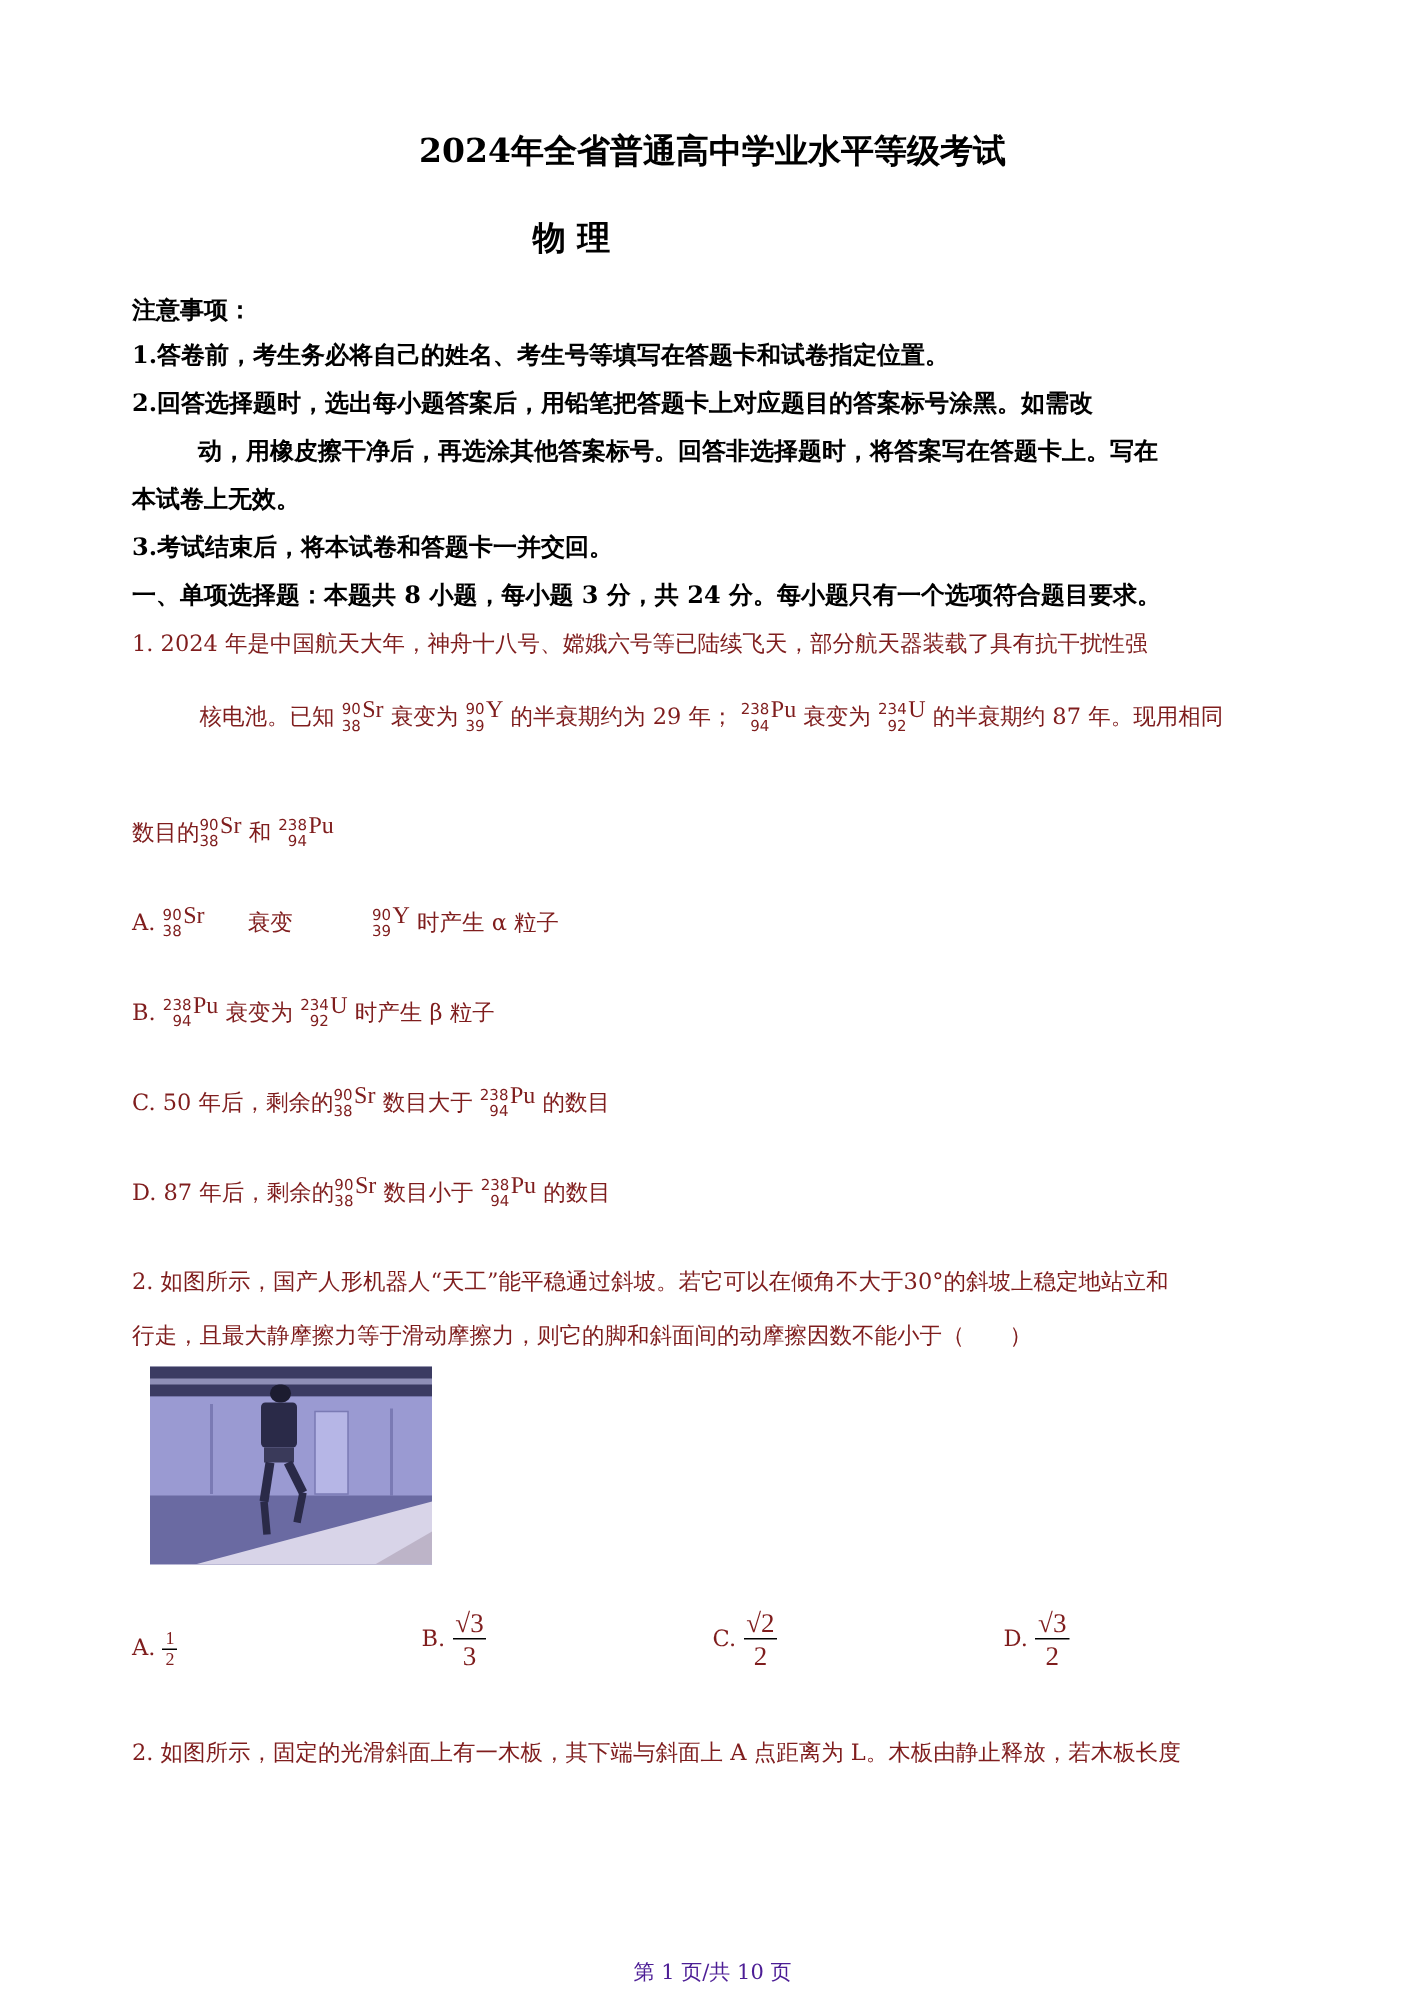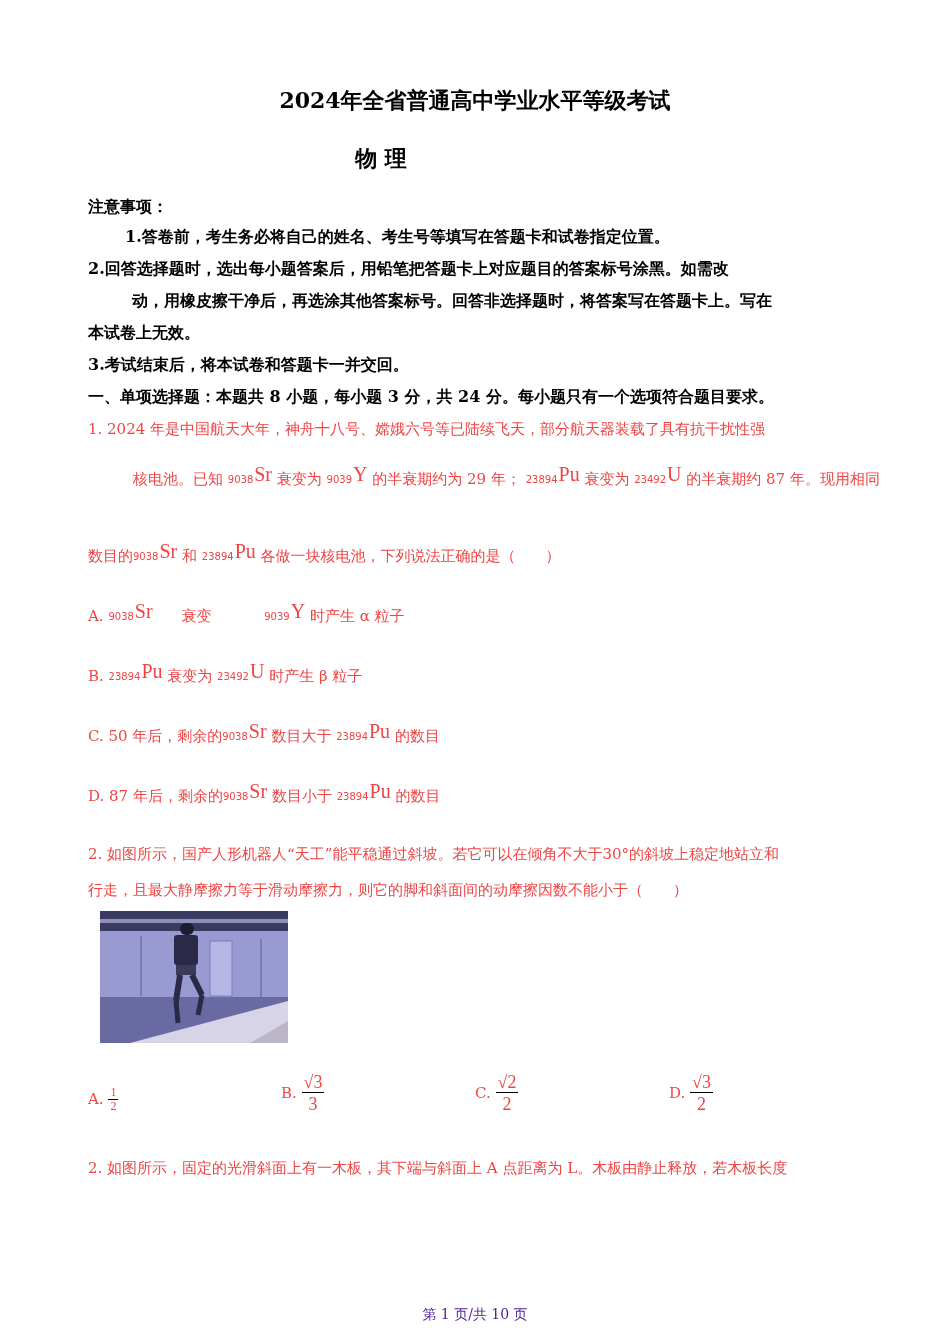--- a/index.html
+++ b/index.html
@@ -2,41 +2,41 @@
 <html><head>
 <meta charset="utf-8">
 <style>
   html, body { margin: 0; padding: 0; background: #ffffff; }
   body { width: 950px; height: 1344px; position: relative; overflow: hidden;
          font-family: "DejaVu Serif", "Liberation Serif", serif; color: #000; }
   .abs { position: absolute; white-space: nowrap; }
   .title { left: 0; width: 950px; text-align: center; font-weight: bold; font-size: 22px; letter-spacing: 0px; }
   .subject { left: 0; width: 762px; text-align: center; font-weight: bold; font-size: 22px; }
   .bold { font-weight: bold; font-size: 16px; text-align: center; }
-  .body { font-size: 15px; color: #ef4444; }
+  .body { font-size: 15px; color: #7f1d1d; }
   .line { left: 88px; }
   .nuc { display: inline-flex; align-items: center; vertical-align: middle; }
-  .nuc .idx { display: inline-flex; align-items: flex-end; font-size: 10px; line-height: 11px; margin-right: 1px; font-family: "DejaVu Sans", "Liberation Sans", sans-serif; }
-  .nuc .sym { font-size: 20px; position: relative; top: -5px; font-family: "Liberation Serif", serif; }
+  .nuc .idx { display: inline-flex; flex-direction: column; align-items: flex-end; font-size: 10px; line-height: 11px; margin-right: 1px; font-family: "DejaVu Sans", "Liberation Sans", sans-serif; }
+  .nuc .sym { font-size: 16px; position: relative; top: -5px; font-family: "Liberation Serif", serif; }
   .frac { display: inline-flex; flex-direction: column; align-items: center; vertical-align: middle; font-family: "Liberation Serif", serif; }
   .frac .num { border-bottom: 1px solid #000; padding: 0 2px; font-size: 18px; line-height: 20px; }
   .frac .den { font-size: 18px; line-height: 22px; }
   .frac.small .num, .frac.small .den { font-size: 12px; line-height: 13px; }
   .photo { left: 100px; top: 911px; width: 188px; height: 132px; overflow: hidden;
            background: linear-gradient(180deg, #4a4a78 0%, #8f8fc8 30%, #a9a9dc 55%, #6c6ca8 75%, #8a86b8 100%); }
   .footer { left: 0; width: 950px; text-align: center; top: 1306px; font-size: 14px; color: #4c1d95; }
 </style>
 </head>
 <body>
 
 <div class="abs title" style="top:86px;">2024年全省普通高中学业水平等级考试</div>
 <div class="abs subject" style="top:144px;">物  理</div>
 
 <div class="abs line bold" style="top:197px;">注意事项：</div>
-<div class="abs line bold" style="top:227px;margin-left:37px;">1.答卷前，考生务必将自己的姓名、考生号等填写在答题卡和试卷指定位置。</div>
+<div class="abs line bold" style="top:227px;">1.答卷前，考生务必将自己的姓名、考生号等填写在答题卡和试卷指定位置。</div>
 <div class="abs line bold" style="top:259px;">2.回答选择题时，选出每小题答案后，用铅笔把答题卡上对应题目的答案标号涂黑。如需改</div>
 <div class="abs line bold" style="top:291px;margin-left:44px;">动，用橡皮擦干净后，再选涂其他答案标号。回答非选择题时，将答案写在答题卡上。写在</div>
 <div class="abs line bold" style="top:323px;">本试卷上无效。</div>
 <div class="abs line bold" style="top:355px;">3.考试结束后，将本试卷和答题卡一并交回。</div>
 <div class="abs line bold" style="top:387px;">一、单项选择题：本题共 8 小题，每小题 3 分，共 24 分。每小题只有一个选项符合题目要求。</div>
 
 <div class="abs line body" style="top:420px;">1. 2024 年是中国航天大年，神舟十八号、嫦娥六号等已陆续飞天，部分航天器装载了具有抗干扰性强</div>
 
 <div class="abs body" style="left:133px; top:468px;">
   <span>核电池。已知</span>
@@ -83,21 +83,20 @@
       <span class="sym">Sr</span>
     </span>
   <span>和</span>
   <span class="nuc">
       <span class="idx">
         <span>238</span>
         <span>94</span>
       </span>
       <span class="sym">Pu</span>
     </span>
-  <span>各做一块核电池，下列说法正确的是（　　）</span>
 </div>
 
 <div class="abs line body" style="top:605px;">
   <span>A.</span>
   <span class="nuc">
       <span class="idx">
         <span>90</span>
         <span>38</span>
       </span>
       <span class="sym">Sr</span>

